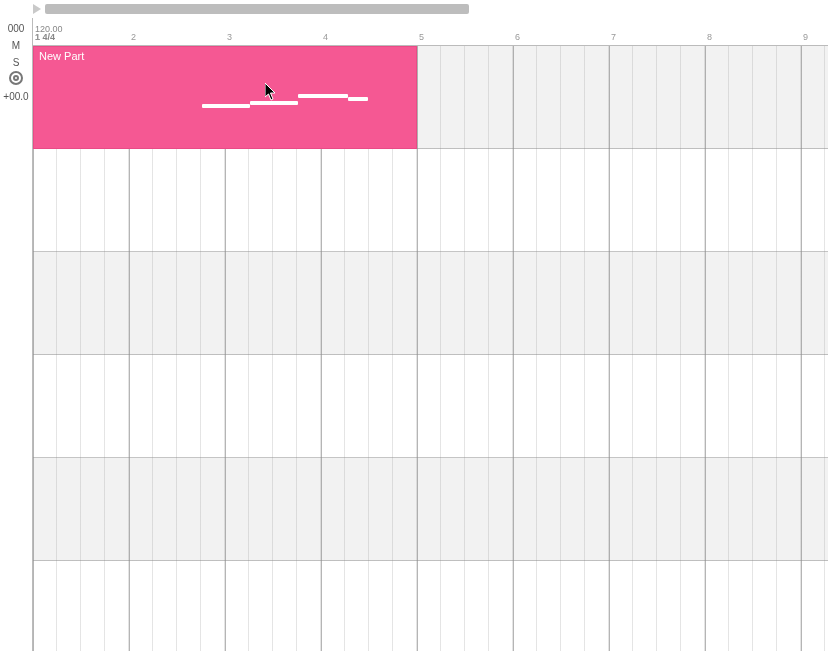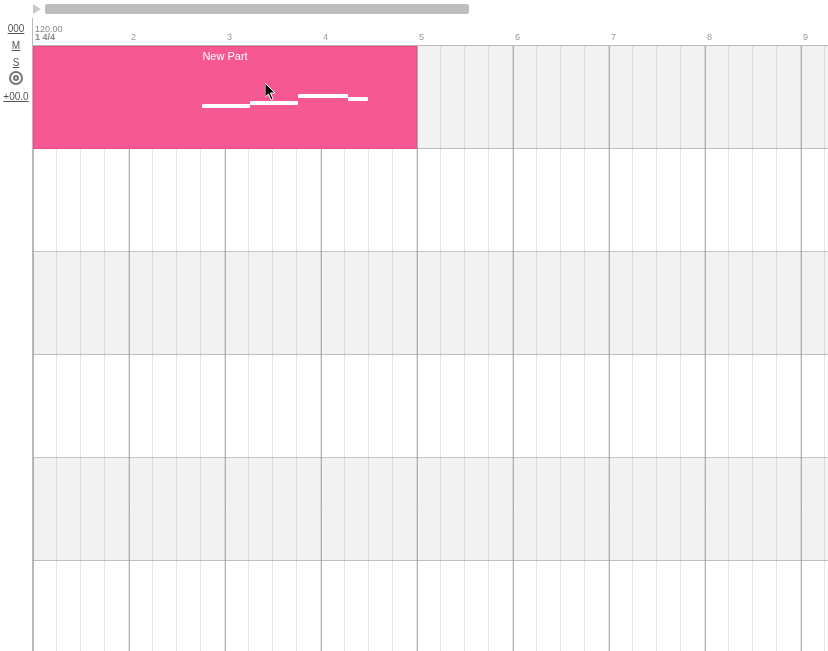--- a/index.html
+++ b/index.html
@@ -51,21 +51,20 @@
   border-right: 1px solid #bbb;
   background: #fff;
   font-size: 10px;
   text-align: center;
   padding-top: 2px;
 }
 .side-panel > div {
   height: 17px;
   line-height: 17px;
   color: #555;
-  text-decoration: underline;
 }
 .gear {
   width: 14px; height: 14px;
   display: inline-block;
   border: 2px solid #777;
   border-radius: 50%;
   position: relative;
 }
 .gear::before {
   content: '';
@@ -159,21 +158,20 @@
   position: absolute;
   top: 0;
   left: 0;
   width: 384px;
   height: 103px;
   background: #f55893;
   border: 1px solid #e94b86;
   color: #fff;
   font-size: 11px;
   padding: 3px 5px;
-  text-align: center;
 }
 .note {
   position: absolute;
   height: 4px;
   background: #fff;
   border-radius: 1px;
 }
 
 
 .cursor {

